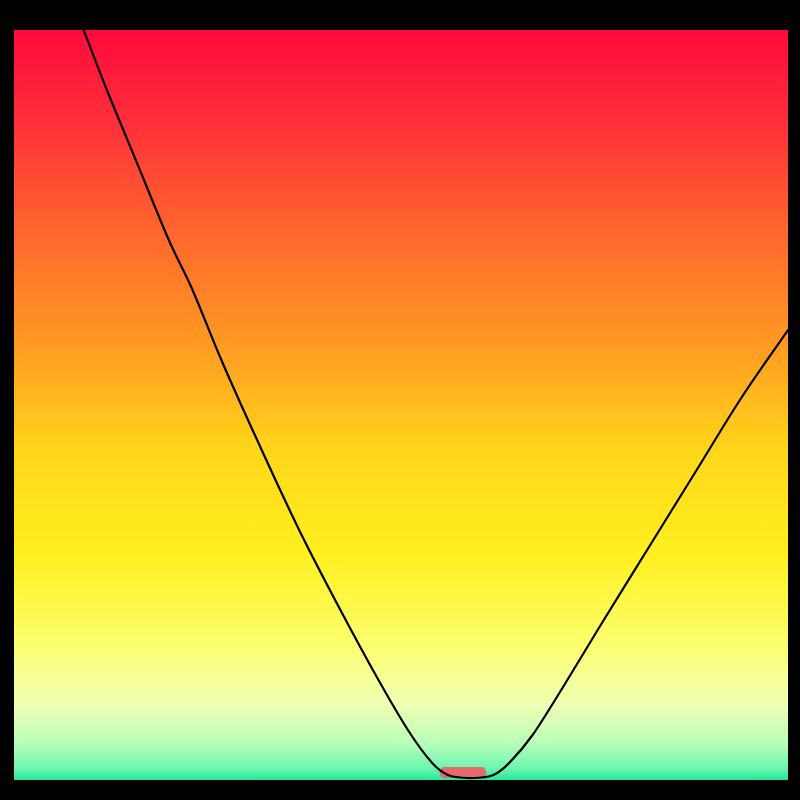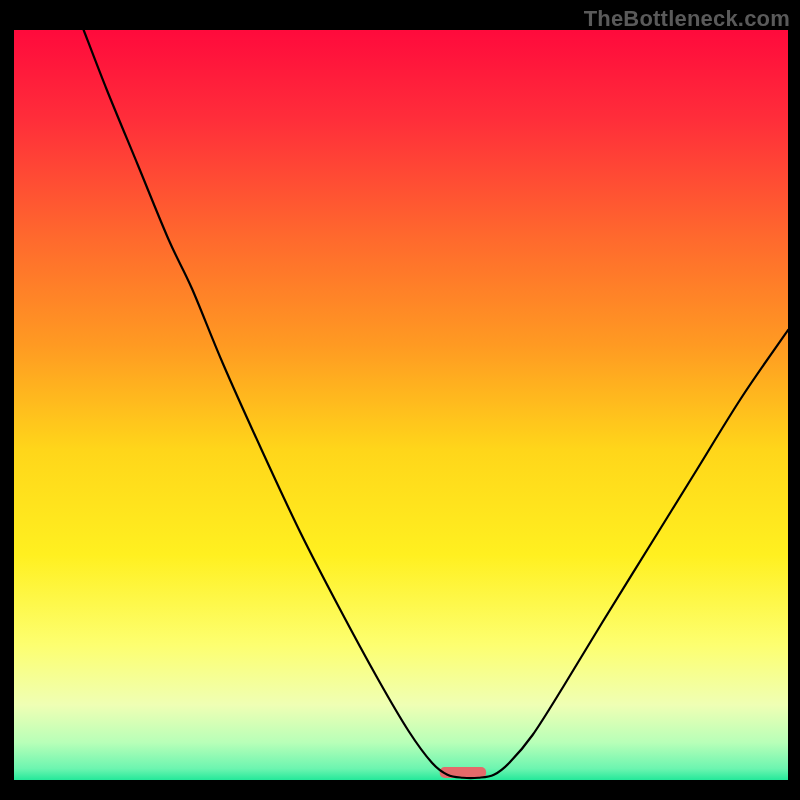--- a/index.html
+++ b/index.html
@@ -49,21 +49,20 @@
   }
   .marker {
     fill: #e36a6a;
     stroke: none;
   }
 </style>
 </head>
 <body>
 
 <div class="container">
-  <div class="watermark">TheBottleneck.com</div>
   <div class="plot">
     <svg class="chart-svg" viewBox="0 0 774 750">
       <defs>
         <linearGradient id="bg-grad" x1="0" y1="0" x2="0" y2="1">
             <stop offset="0%" stop-color="#ff0a3c"></stop>
             <stop offset="12%" stop-color="#ff2e3a"></stop>
             <stop offset="28.000000000000004%" stop-color="#ff6a2d"></stop>
             <stop offset="42%" stop-color="#ff9a22"></stop>
             <stop offset="56.00000000000001%" stop-color="#ffd61a"></stop>
             <stop offset="70%" stop-color="#fff020"></stop>

